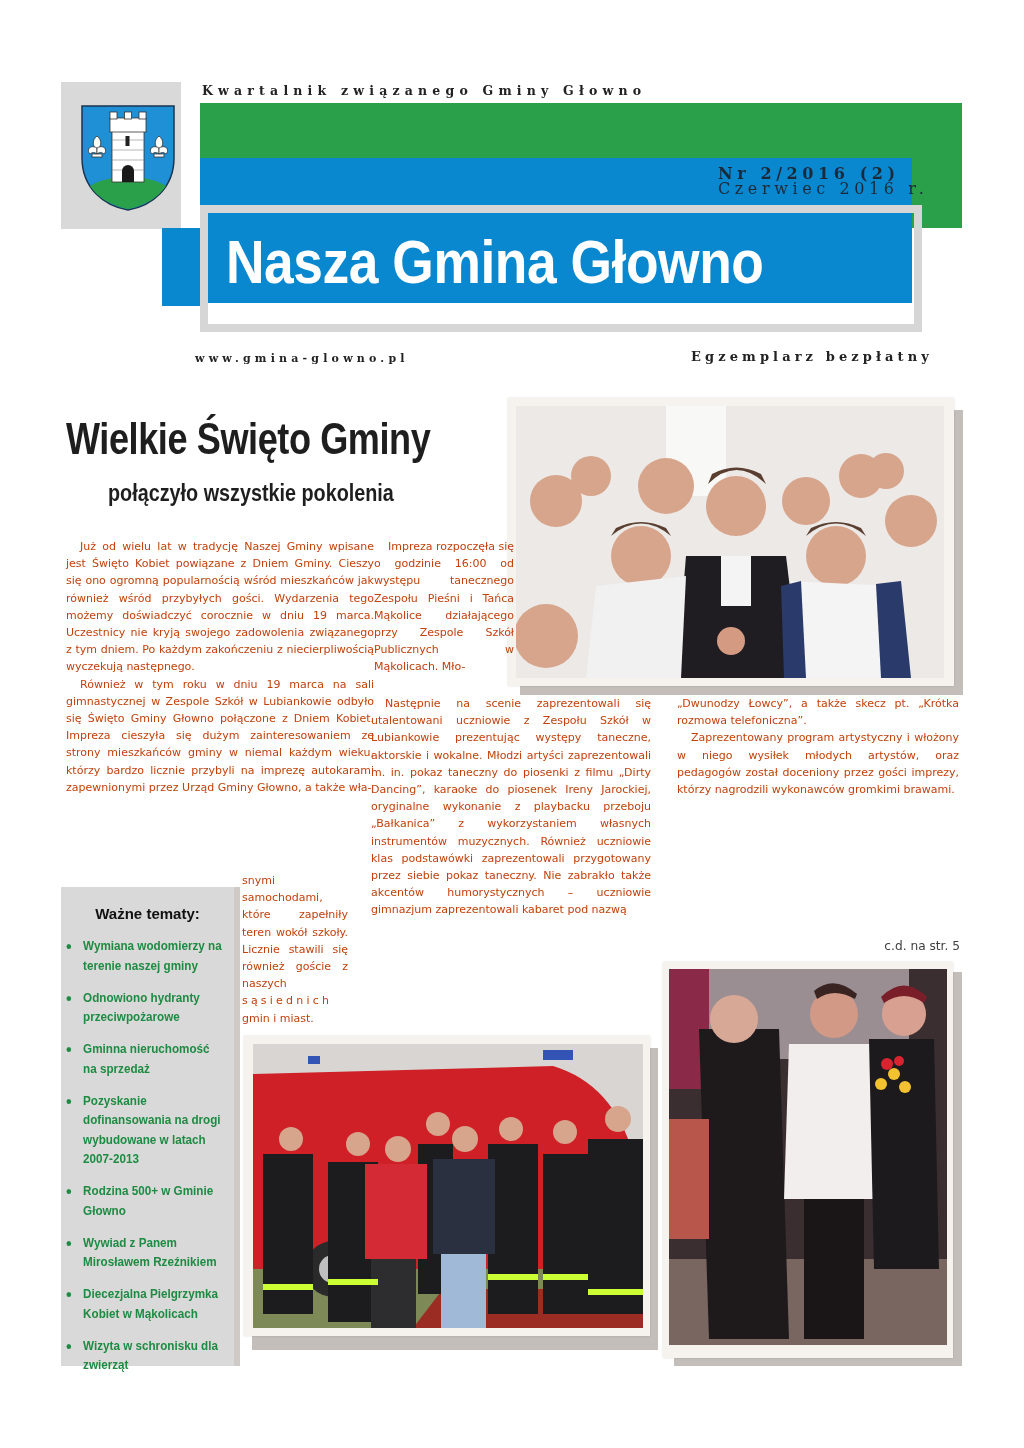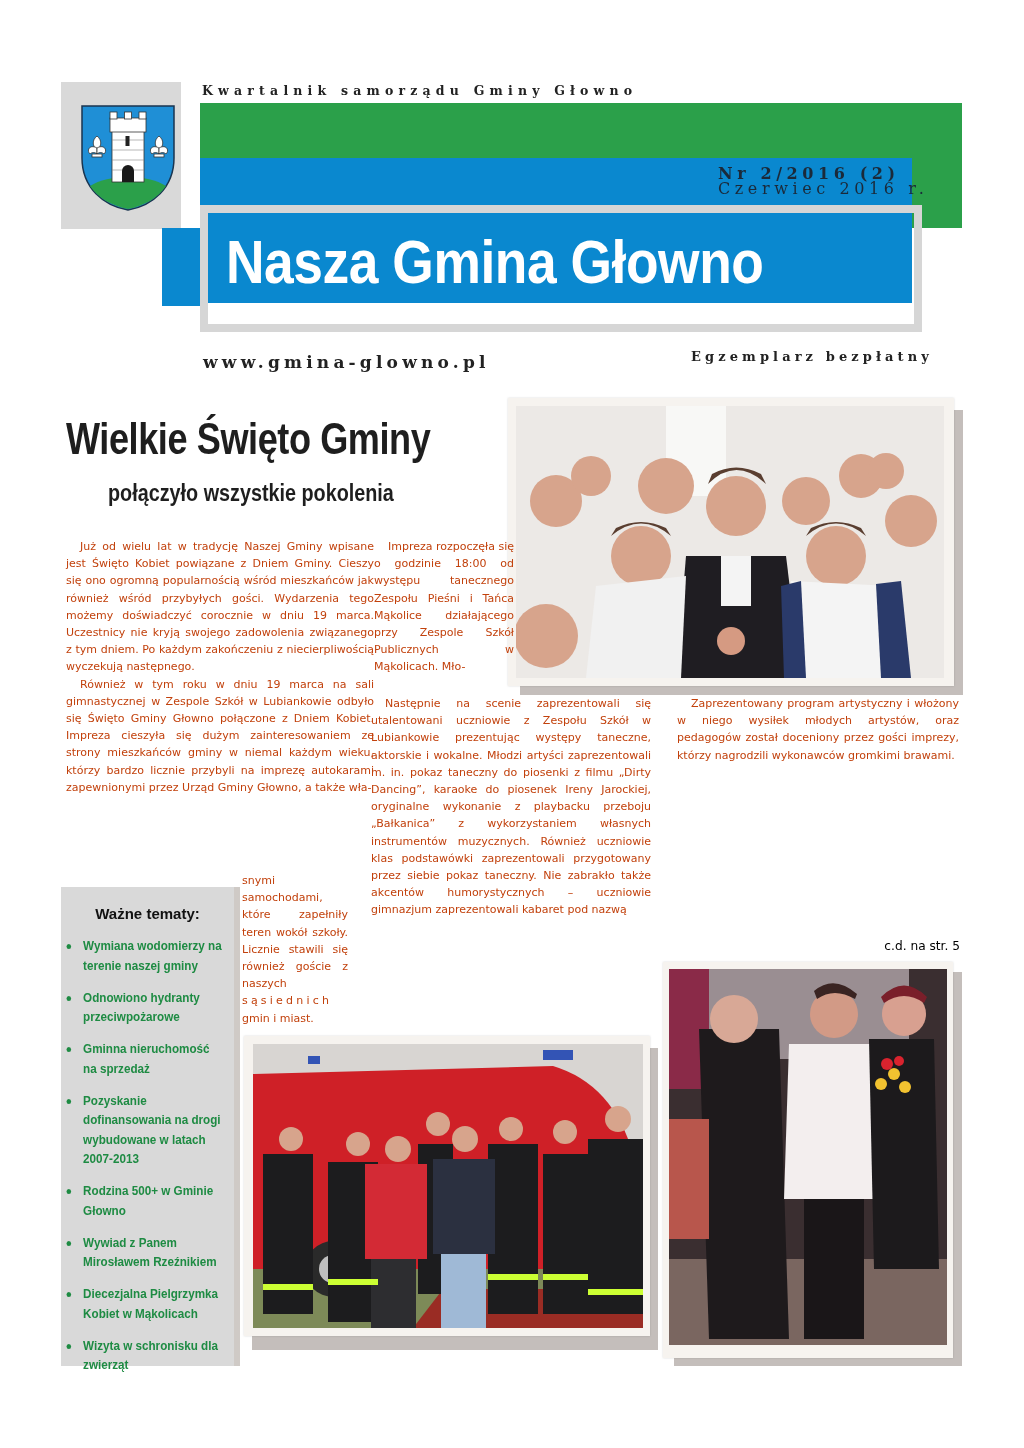--- a/index.html
+++ b/index.html
@@ -11,36 +11,36 @@
   .logo-svg { left:78px; top:100px; width:100px; height:112px; }
   .kicker { left:202px; top:83px; font-family:"DejaVu Serif", serif; font-weight:bold; font-size:12.5px; letter-spacing:5.2px; color:#222; white-space:nowrap; }
   .green-band { left:200px; top:103px; width:762px; height:125px; background:#2ba04a; }
   .blue-band { left:200px; top:158px; width:712px; height:94px; background:#0a88cf; }
   .issue { left:718px; top:166px; font-family:"DejaVu Serif", serif; font-size:16px; line-height:15px; color:#1b2a3a; letter-spacing:4.6px; white-space:nowrap; }
   .issue .nr { font-weight:bold; }
   .blue-side { left:162px; top:228px; width:40px; height:78px; background:#0a88cf; }
   .grey-frame { left:200px; top:205px; width:722px; height:127px; border:8px solid #d6d6d6; border-radius:0; box-sizing:border-box; }
   .title-bg { left:208px; top:213px; width:704px; height:90px; background:#0a88cf; }
   .mast-title { left:226px; top:227px; font-family:"Liberation Sans", sans-serif; font-weight:bold; font-size:62px; line-height:70px; color:#ffffff; white-space:nowrap; letter-spacing:-0.5px; transform:scaleX(0.86); transform-origin:left top; }
-  .url { left:203px; top:352px; font-family:"DejaVu Serif", serif; font-weight:bold; font-size:17px; letter-spacing:4.2px; color:#222; white-space:nowrap; }
+  .url { left:195px; top:352px; font-family:"DejaVu Serif", serif; font-weight:bold; font-size:11px; letter-spacing:4.2px; color:#222; white-space:nowrap; }
   .free { left:691px; top:349px; font-family:"DejaVu Serif", serif; font-weight:bold; font-size:13px; letter-spacing:4.1px; color:#222; white-space:nowrap; }
 
   
   .headline { left:66px; top:413px; font-family:"Liberation Sans", sans-serif; font-weight:bold; font-size:44px; line-height:52px; color:#1e1e1e; white-space:nowrap; transform:scaleX(0.82); transform-origin:left top; letter-spacing:-0.5px; }
   .subhead { left:108px; top:478px; font-family:"Liberation Sans", sans-serif; font-weight:bold; font-size:23px; line-height:30px; color:#1e1e1e; white-space:nowrap; transform:scaleX(0.86); transform-origin:left top; }
 
   
   .txt { font-family:"DejaVu Sans", sans-serif; font-size:11px; line-height:17.2px; color:#c2410c; text-align:justify; }
   .txt p { margin:0; text-indent:14px; }
   .col1 { left:66px; top:538px; width:308px; }
   .col1b { left:242px; top:872px; width:106px; }
   .col2a { left:374px; top:538px; width:140px; }
   .col2b { left:371px; top:695px; width:280px; }
   .col3 { left:677px; top:695px; width:282px; }
-  .cont { right:64px; top:938px; font-size:12.2px; color:#000000; }
+  .cont { right:64px; top:938px; font-size:12.2px; color:#404040; }
   .narrow-spaced { letter-spacing:3.2px; }
 
   
   .photo-shadow { background:#c4bebb; }
   .photo-frame { background:#f6f3ef; box-shadow:0 0 2px rgba(0,0,0,0.15); }
   .ph1-shadow { left:520px; top:410px; width:443px; height:285px; }
   .ph1-frame { left:508px; top:398px; width:446px; height:288px; }
   .ph1-img { left:516px; top:406px; width:428px; height:272px; background:linear-gradient(180deg,#e9e6e2 0%,#d9cfc7 30%,#b08874 55%,#3a3236 78%,#e8e4e4 100%); overflow:hidden; }
   .ph2-shadow { left:252px; top:1048px; width:406px; height:302px; }
   .ph2-frame { left:244px; top:1036px; width:406px; height:300px; }
@@ -85,21 +85,21 @@
     <path d="M19 36 C14 40 14 46 19 50 C24 46 24 40 19 36 Z"></path>
     <path d="M19 48 C12 44 8 50 12 54 C14 52 17 52 19 54 Z"></path>
     <path d="M19 48 C26 44 30 50 26 54 C24 52 21 52 19 54 Z"></path>
     <rect x="14" y="54" width="10" height="3"></rect>
     <path d="M81 36 C76 40 76 46 81 50 C86 46 86 40 81 36 Z"></path>
     <path d="M81 48 C74 44 70 50 74 54 C76 52 79 52 81 54 Z"></path>
     <path d="M81 48 C88 44 92 50 88 54 C86 52 83 52 81 54 Z"></path>
     <rect x="76" y="54" width="10" height="3"></rect>
   </g>
 </svg>
-<div class="abs kicker">Kwartalnik samorządu Gminy Głowno</div>
+<div class="abs kicker">Kwartalnik związanego Gminy Głowno</div>
 <div class="abs issue">
   <div class="nr">Nr 2/2016 (2)</div>
   <div>Czerwiec 2016 r.</div>
 </div>
 <div class="abs blue-side"></div>
 <div class="abs title-bg"></div>
 <div class="abs grey-frame"></div>
 <div class="abs mast-title">Nasza Gmina Głowno</div>
 <div class="abs url">www.gmina-glowno.pl</div>
 <div class="abs free">Egzemplarz bezpłatny</div>
@@ -145,27 +145,28 @@
   <p>Już od wielu lat w tradycję Naszej Gminy wpisane jest Święto Kobiet powiązane z Dniem Gminy. Cieszy się ono ogromną popularnością wśród mieszkańców jak również wśród przybyłych gości. Wydarzenia tego możemy doświadczyć corocznie w dniu 19 marca. Uczestnicy nie kryją swojego zadowolenia związanego z tym dniem. Po każdym zakończeniu z niecierpliwością wyczekują następnego.</p>
   <p>Również w tym roku w dniu 19 marca na sali gimnastycznej w Zespole Szkół w Lubiankowie odbyło się Święto Gminy Głowno połączone z Dniem Kobiet. Impreza cieszyła się dużym zainteresowaniem ze strony mieszkańców gminy w niemal każdym wieku, którzy bardzo licznie przybyli na imprezę autokarami zapewnionymi przez Urząd Gminy Głowno, a także wła-</p>
 </div>
 <div class="abs txt col1b">
   <span>snymi samochodami, które zapełniły teren wokół szkoły. Licznie stawili się również goście z naszych</span>
   <span class="narrow-spaced">sąsiednich</span>
   <span>gmin i miast.</span>
 </div>
 
 <div class="abs txt col2a">
-  <p>Impreza rozpoczęła się o godzinie 18:00 od występu tanecznego Zespołu Pieśni i Tańca Mąkolice działającego przy Zespole Szkół Publicznych w Mąkolicach. Mło-</p>
+  <p>Impreza rozpoczęła się o godzinie 16:00 od występu tanecznego Zespołu Pieśni i Tańca Mąkolice działającego przy Zespole Szkół Publicznych w Mąkolicach. Mło-</p>
 </div>
 <div class="abs txt col2b">
   <p>Następnie na scenie zaprezentowali się utalentowani uczniowie z Zespołu Szkół w Lubiankowie prezentując występy taneczne, aktorskie i wokalne. Młodzi artyści zaprezentowali m. in. pokaz taneczny do piosenki z filmu „Dirty Dancing”, karaoke do piosenek Ireny Jarockiej, oryginalne wykonanie z playbacku przeboju „Bałkanica” z wykorzystaniem własnych instrumentów muzycznych. Również uczniowie klas podstawówki zaprezentowali przygotowany przez siebie pokaz taneczny. Nie zabrakło także akcentów humorystycznych – uczniowie gimnazjum zaprezentowali kabaret pod nazwą</p>
 </div>
 
 <div class="abs txt col3">
+  <p style="text-indent:0">„Dwunodzy Łowcy”, a także skecz pt. „Krótka rozmowa telefoniczna”.</p>
   <p>Zaprezentowany program artystyczny i włożony w niego wysiłek młodych artystów, oraz pedagogów został doceniony przez gości imprezy, którzy nagrodzili wykonawców gromkimi brawami.</p>
 </div>
 <div class="abs txt cont">c.d. na str. 5</div>
 
 <div class="abs sidebar"></div>
 <div class="abs sidebar-shadow"></div>
 <div class="abs side-title">Ważne tematy:</div>
 <ul class="abs side-list">
   <li><span class="bullet"></span><span>Wymiana wodomierzy na terenie naszej gminy</span></li>
   <li><span class="bullet"></span><span>Odnowiono hydranty przeciwpożarowe</span></li>

